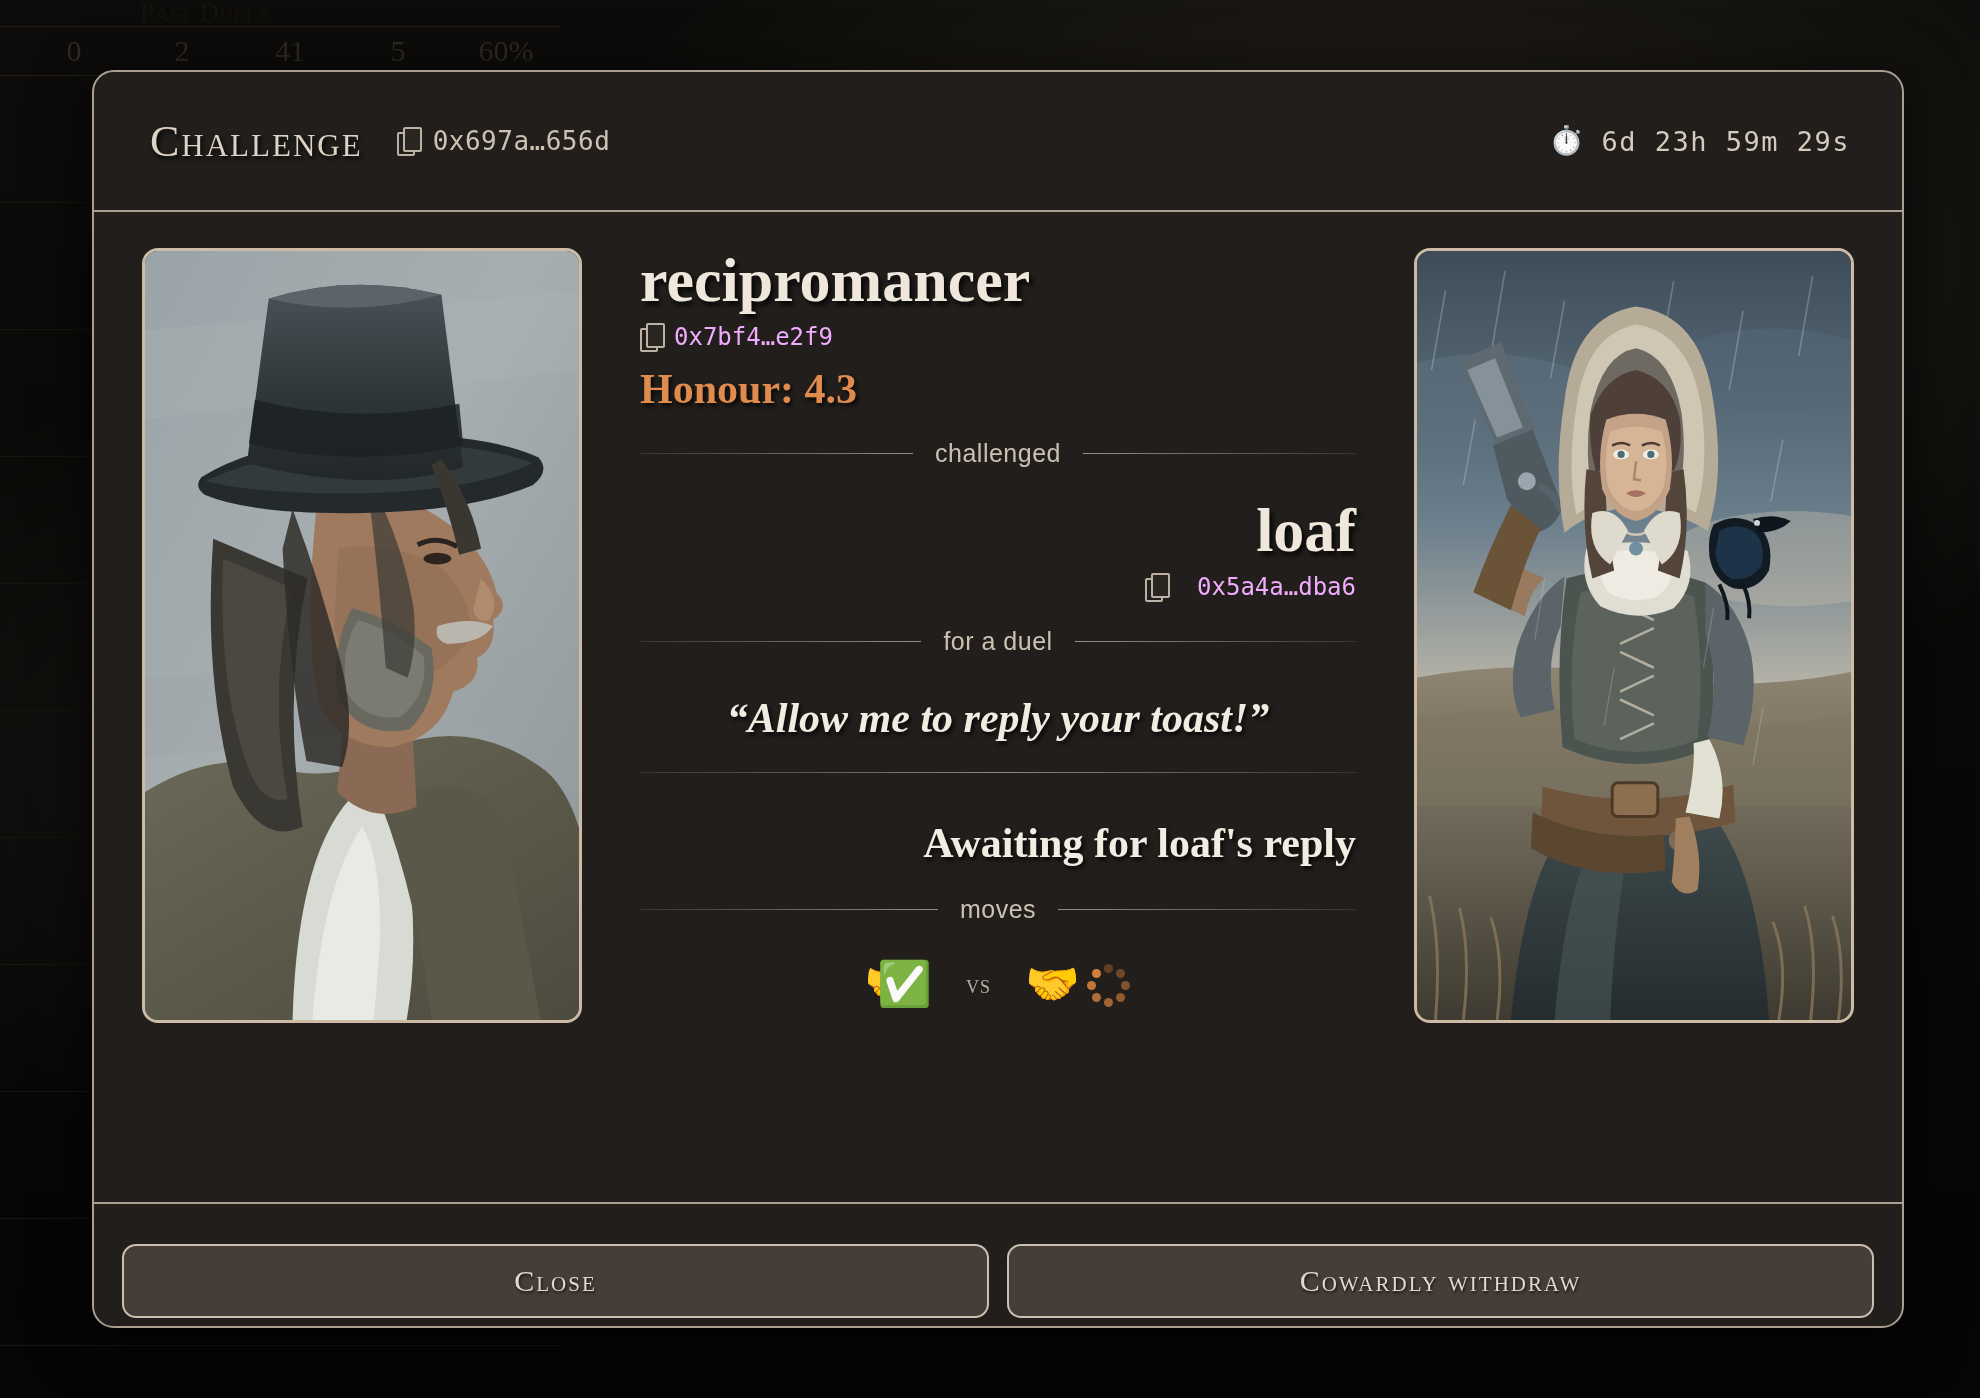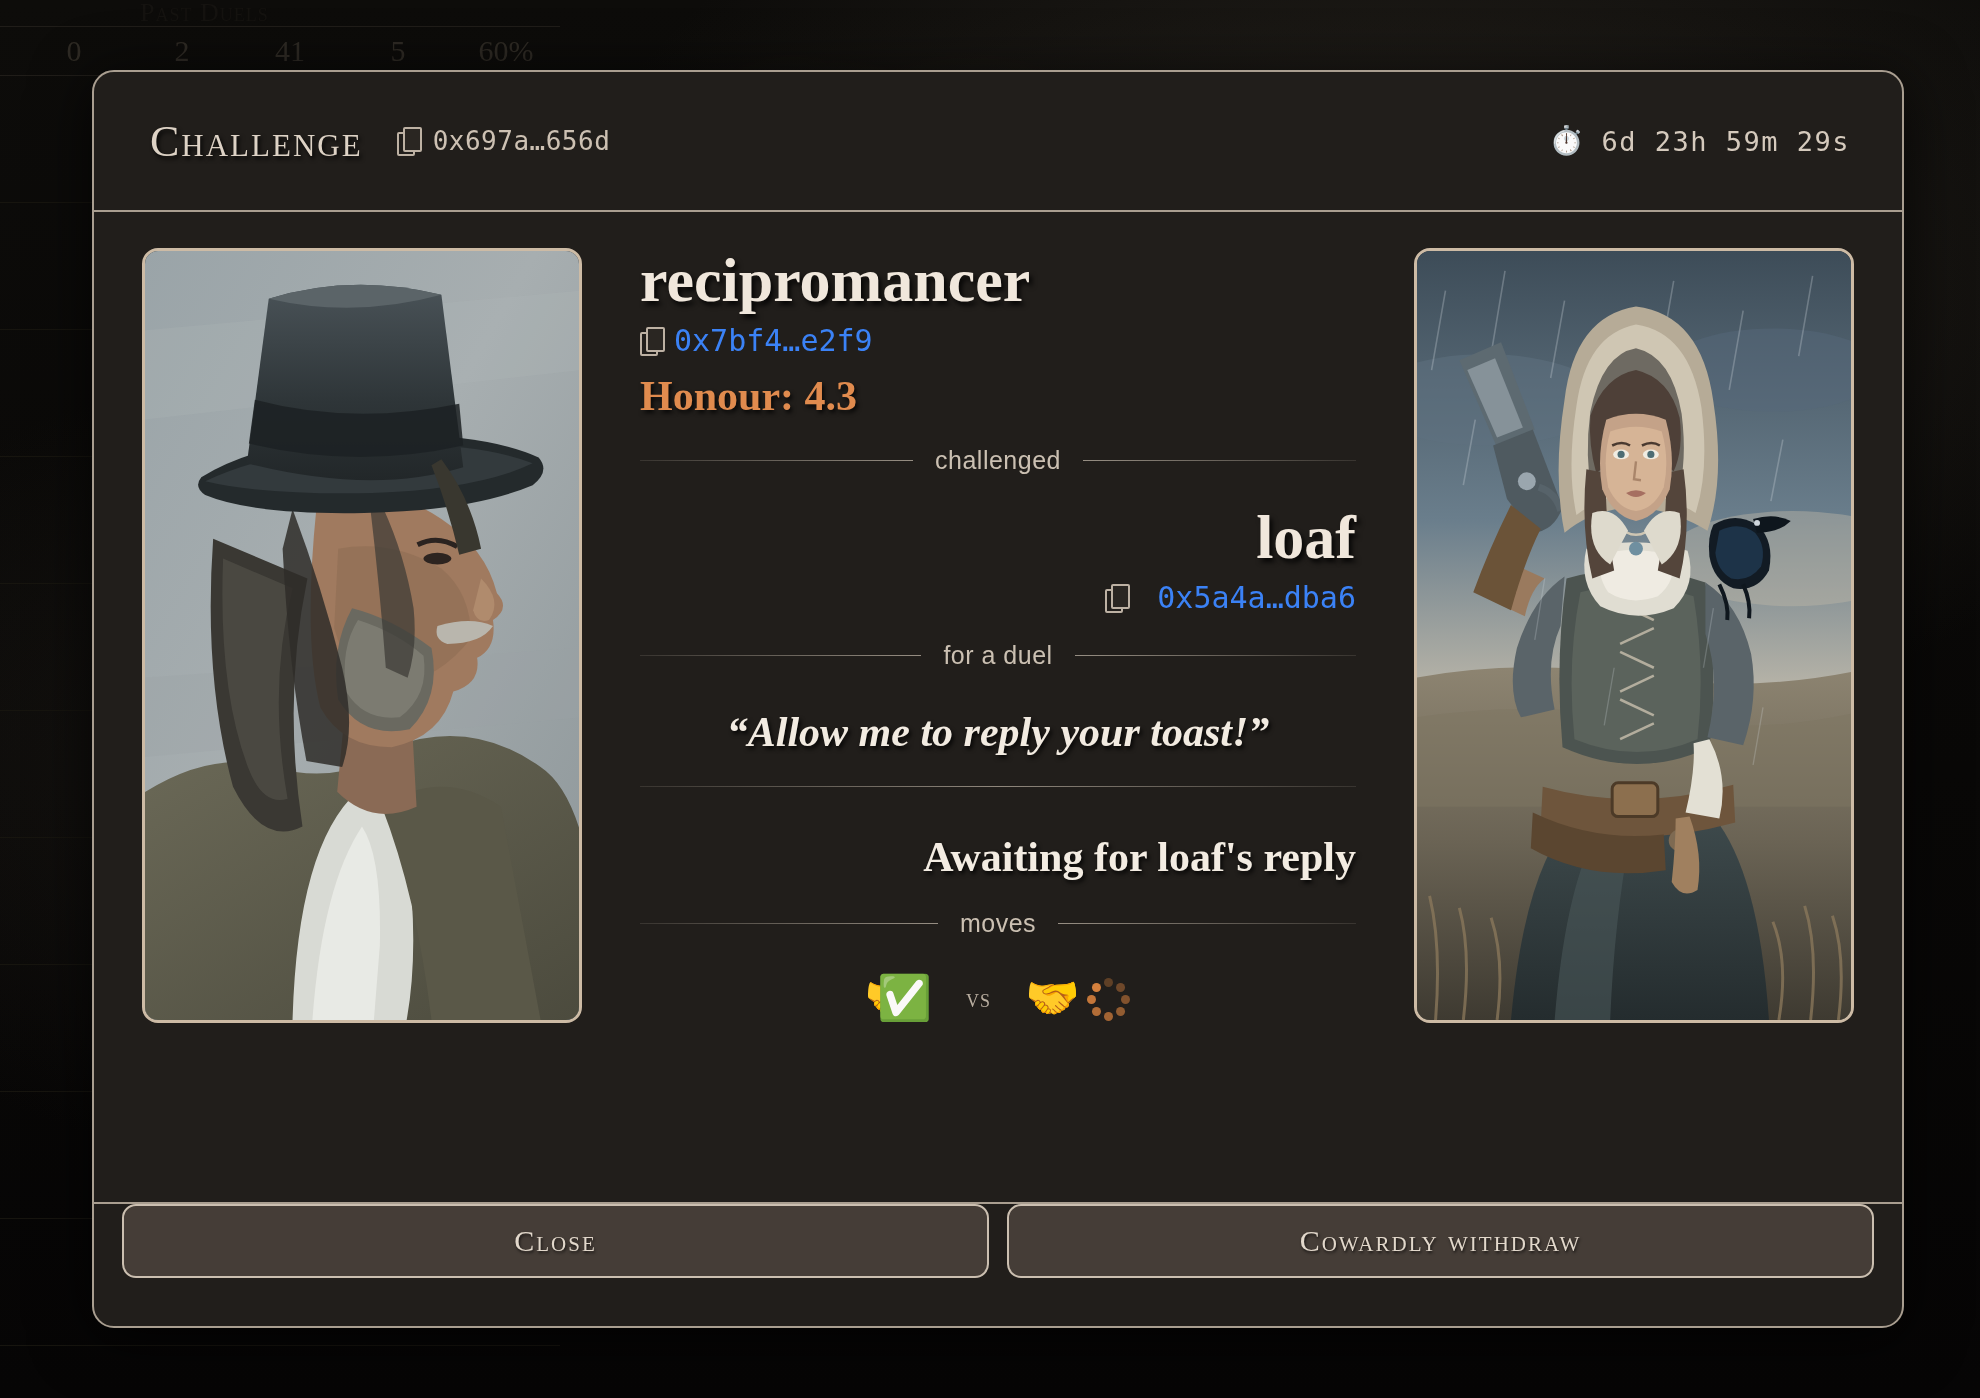--- a/index.html
+++ b/index.html
@@ -171,22 +171,22 @@
     font-family: "Liberation Serif", serif;
     font-weight: bold;
     font-size: 62px;
     line-height: 1.05;
     color: #f0e7dc;
     text-shadow: 3px 4px 5px rgba(0,0,0,0.8);
   }
   .duelist-addr {
     margin-top: 10px;
     font-family: "DejaVu Sans Mono", monospace;
-    font-size: 30px;
-    color: #3b82f6;
+    font-size: 24px;
+    color: #f0abfc;
   }
   .duelist-honour {
     margin-top: 14px;
     font-family: "Liberation Serif", serif;
     font-weight: bold;
     font-size: 42px;
     color: #e08b4e;
     text-shadow: 2px 3px 4px rgba(0,0,0,0.75);
   }
   .align-left  { text-align: left; }
@@ -272,23 +272,23 @@
     background: #d4803d;
     left: 50%; top: 50%;
     margin: -4.5px;
   }
 
   
   #modal-footer {
     flex: 0 0 124px;
     border-top: 2px solid #a99e90;
     display: flex;
-    align-items: flex-start;
+    align-items: flex-end;
     gap: 18px;
-    padding: 0 28px;
+    padding: 8px 28px;
   }
   .action-button {
     flex: 1 1 0;
     height: 74px;
     border: 2px solid #cbbfb0;
     border-radius: 14px;
     background: #453d37;
     color: #e2d8cb;
     font-family: "Liberation Serif", serif;
     font-variant: small-caps;

